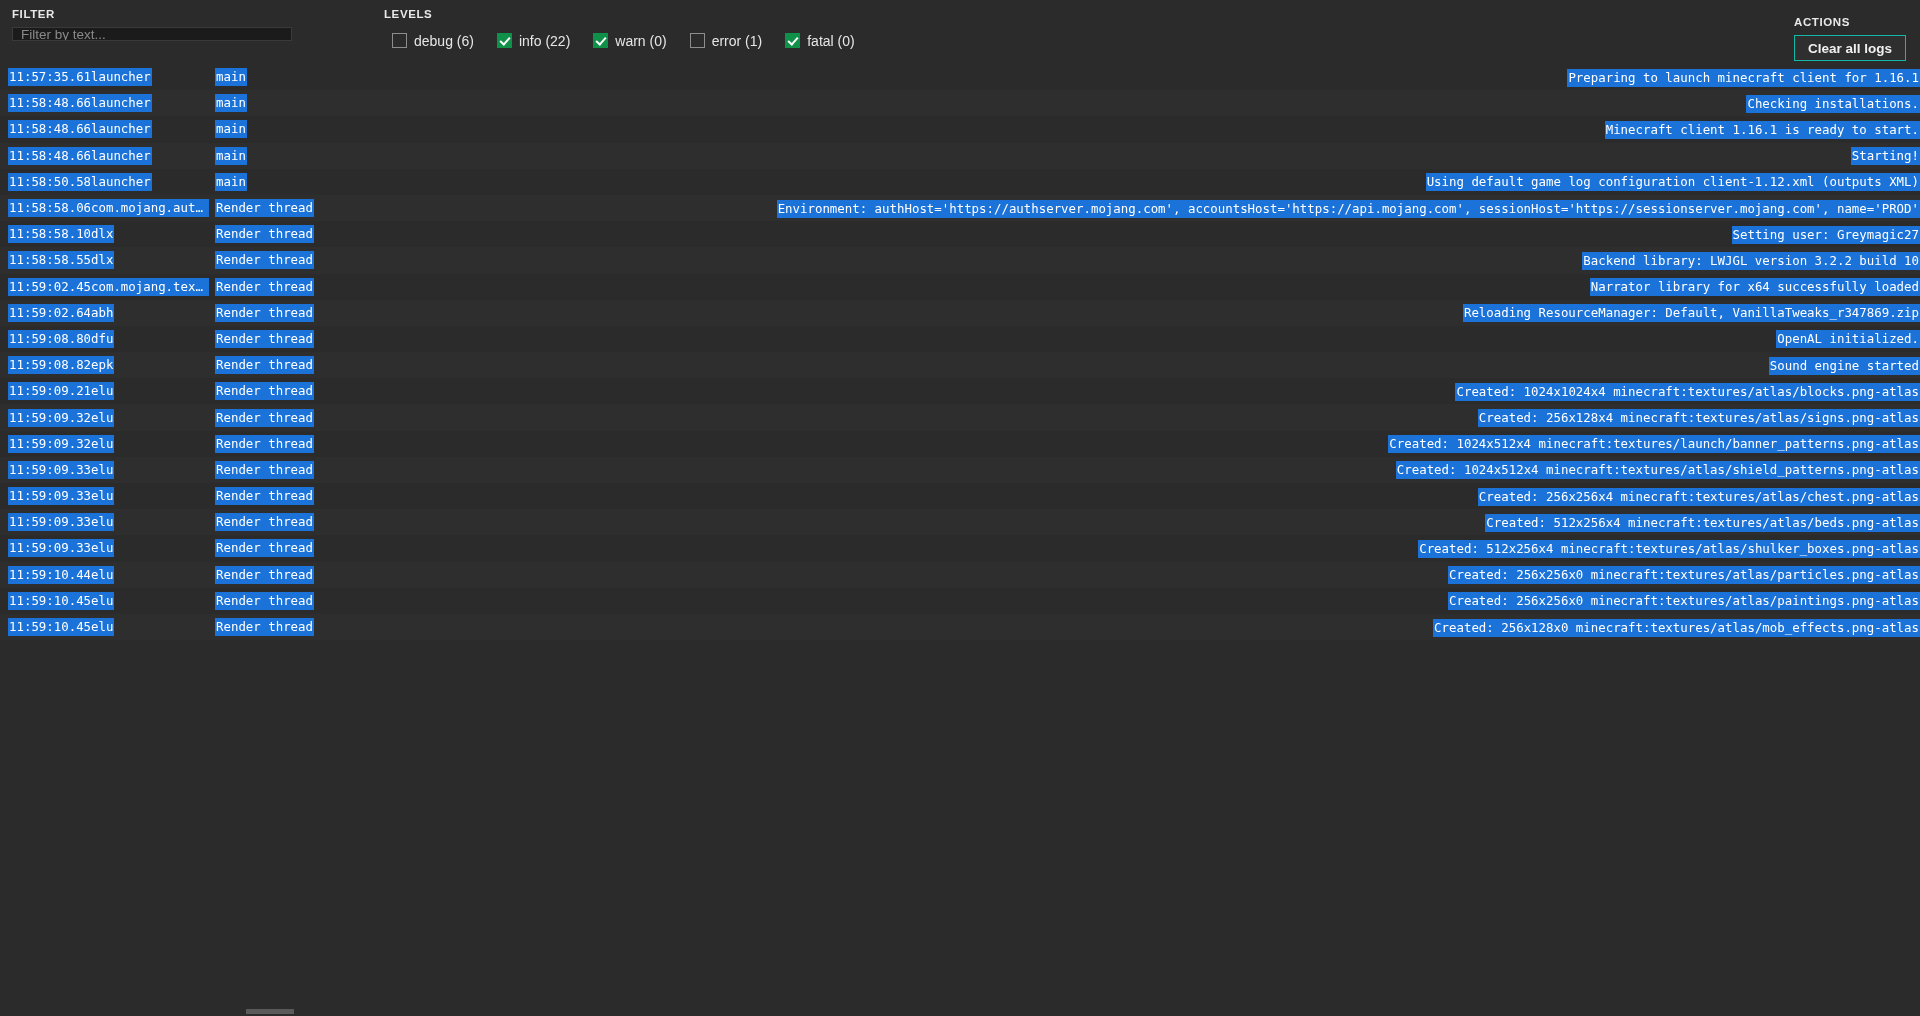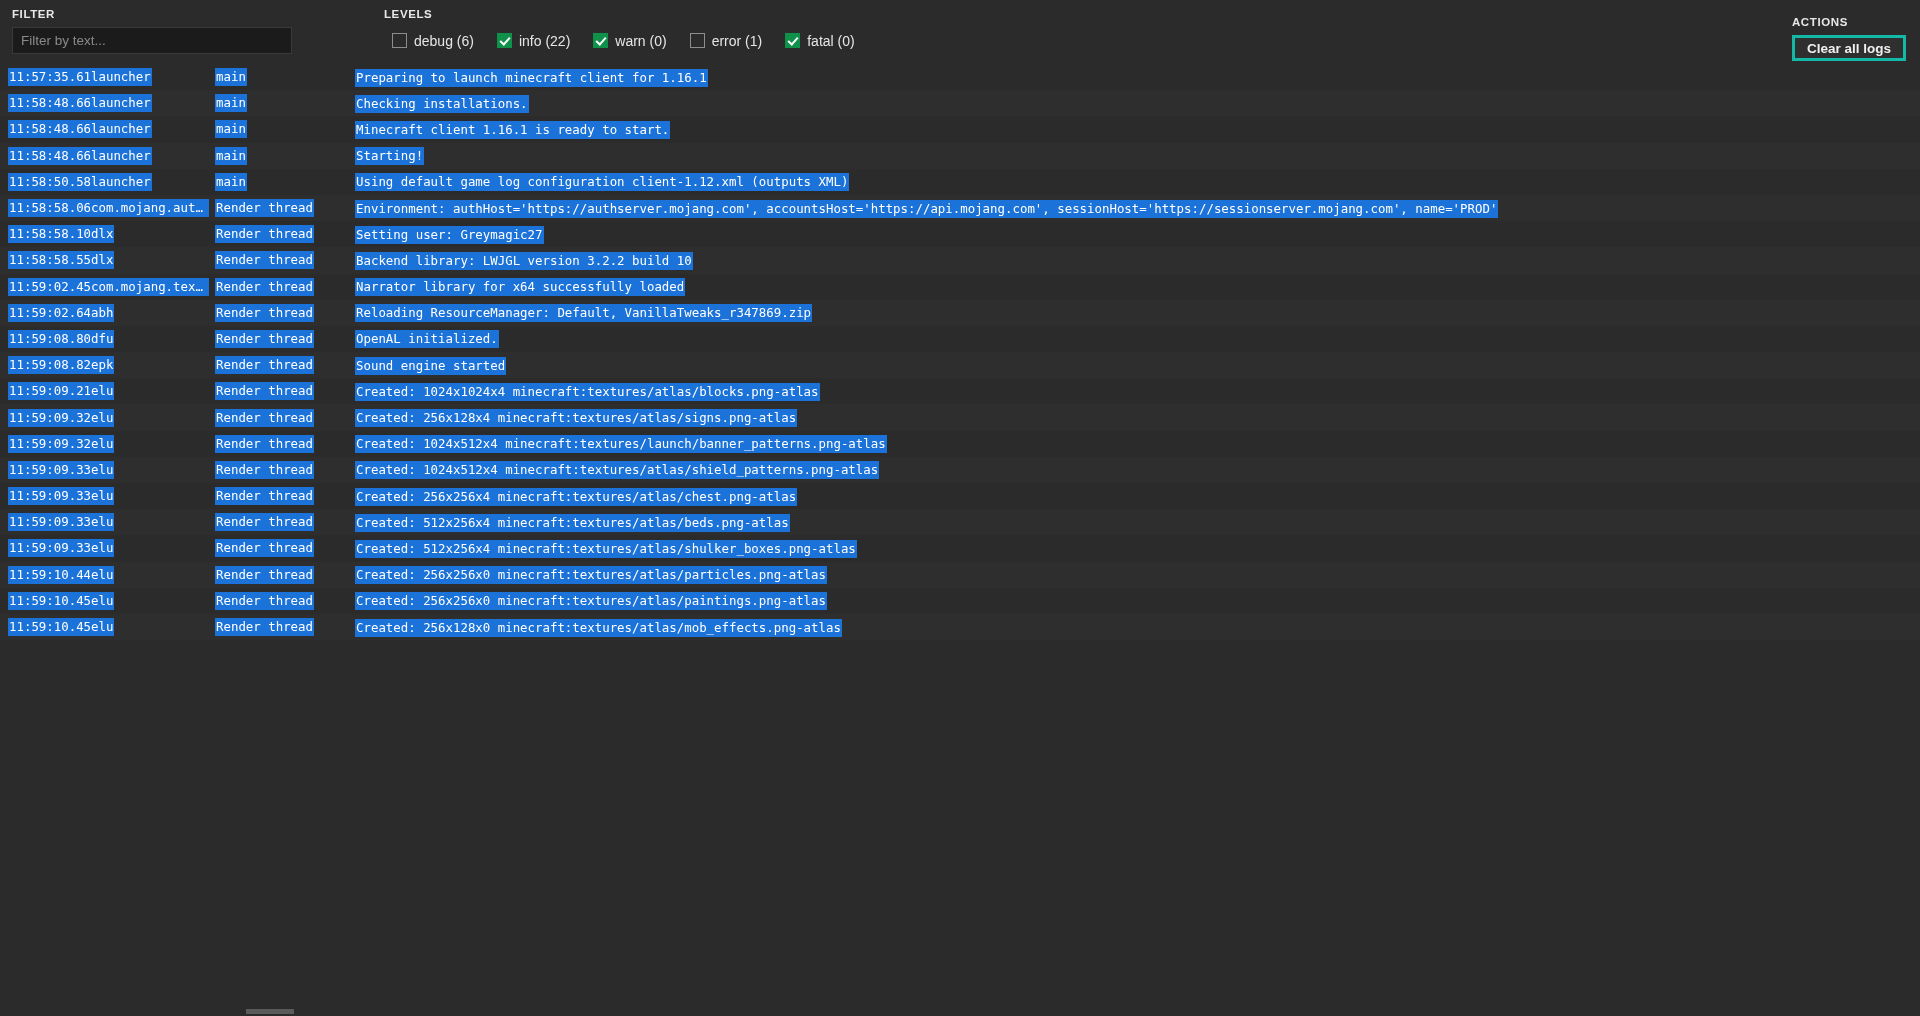--- a/index.html
+++ b/index.html
@@ -27,21 +27,21 @@
     font-size: 11.5px;
     font-weight: bold;
     letter-spacing: 0.6px;
     color: #e8e8e8;
     margin-bottom: 6px;
     line-height: 13px;
   }
   .sec-filter { margin-left: 12px; width: 280px; }
   .filter-input {
     width: 280px;
-    height: 27px;
+    height: 14px;
     background: #1b1b1b;
     border: 1px solid #3a3a3a;
     color: #d6d6d6;
     font-family: "Liberation Sans", sans-serif;
     font-size: 13.5px;
     padding: 0 8px;
     outline: none;
   }
   .filter-input::placeholder { color: #8a8a8a; }
 
@@ -70,21 +70,21 @@
     transform: rotate(42deg);
   }
   .level-label { font-size: 14px; color: #e6e6e6; line-height: 16px; white-space: nowrap; }
 
   .sec-actions { position: absolute; right: 14px; top: 8px; align-items: flex-start; margin-top: 8px; }
   .sec-actions .section-label { align-self: flex-start; }
   .clear-btn {
     min-width: 112px;
     height: 26px;
     background: #2f2f2f;
-    border: 3px solid #14b8a6;
+    border: 1px solid #14b8a6;
     color: #f0f0f0;
     font-family: "Liberation Sans", sans-serif;
     font-size: 13.5px;
     font-weight: bold;
     padding: 0 12px;
     cursor: pointer;
   }
 
   
   .log-area {
@@ -105,21 +105,21 @@
   .log-row:nth-child(even) { background: #2e2e2e; }
   .log-row:nth-child(odd)  { background: #2b2b2b; }
   .cell { color: #ffffff; }
   .sel { background: #1b72d8; color: #ffffff; padding: 1px 1px 2px 1px; }
   .c-time { width: 86px; flex: 0 0 86px; padding-left: 8px; }
   .c-time .sel { display: inline-block; }
   .c-logger { width: 123px; flex: 0 0 123px; padding-left: 4px; overflow: hidden; }
   .c-logger .sel { display: inline-block; max-width: 120px; overflow: hidden; text-overflow: ellipsis; white-space: nowrap; vertical-align: bottom; }
   .c-thread { width: 128px; flex: 0 0 128px; padding-left: 6px; }
   .c-thread .sel { display: inline-block; }
-  .c-msg { flex: 1 1 auto; padding-left: 18px; }
+  .c-msg { flex: 1 1 auto; padding-left: 18px; text-align: right; }
   .c-msg .sel { display: inline; }
 
   .hscroll {
     position: absolute;
     left: 0; bottom: 0;
     width: 1920px;
     height: 9px;
     background: #2b2b2b;
   }
   .hscroll .thumb {

